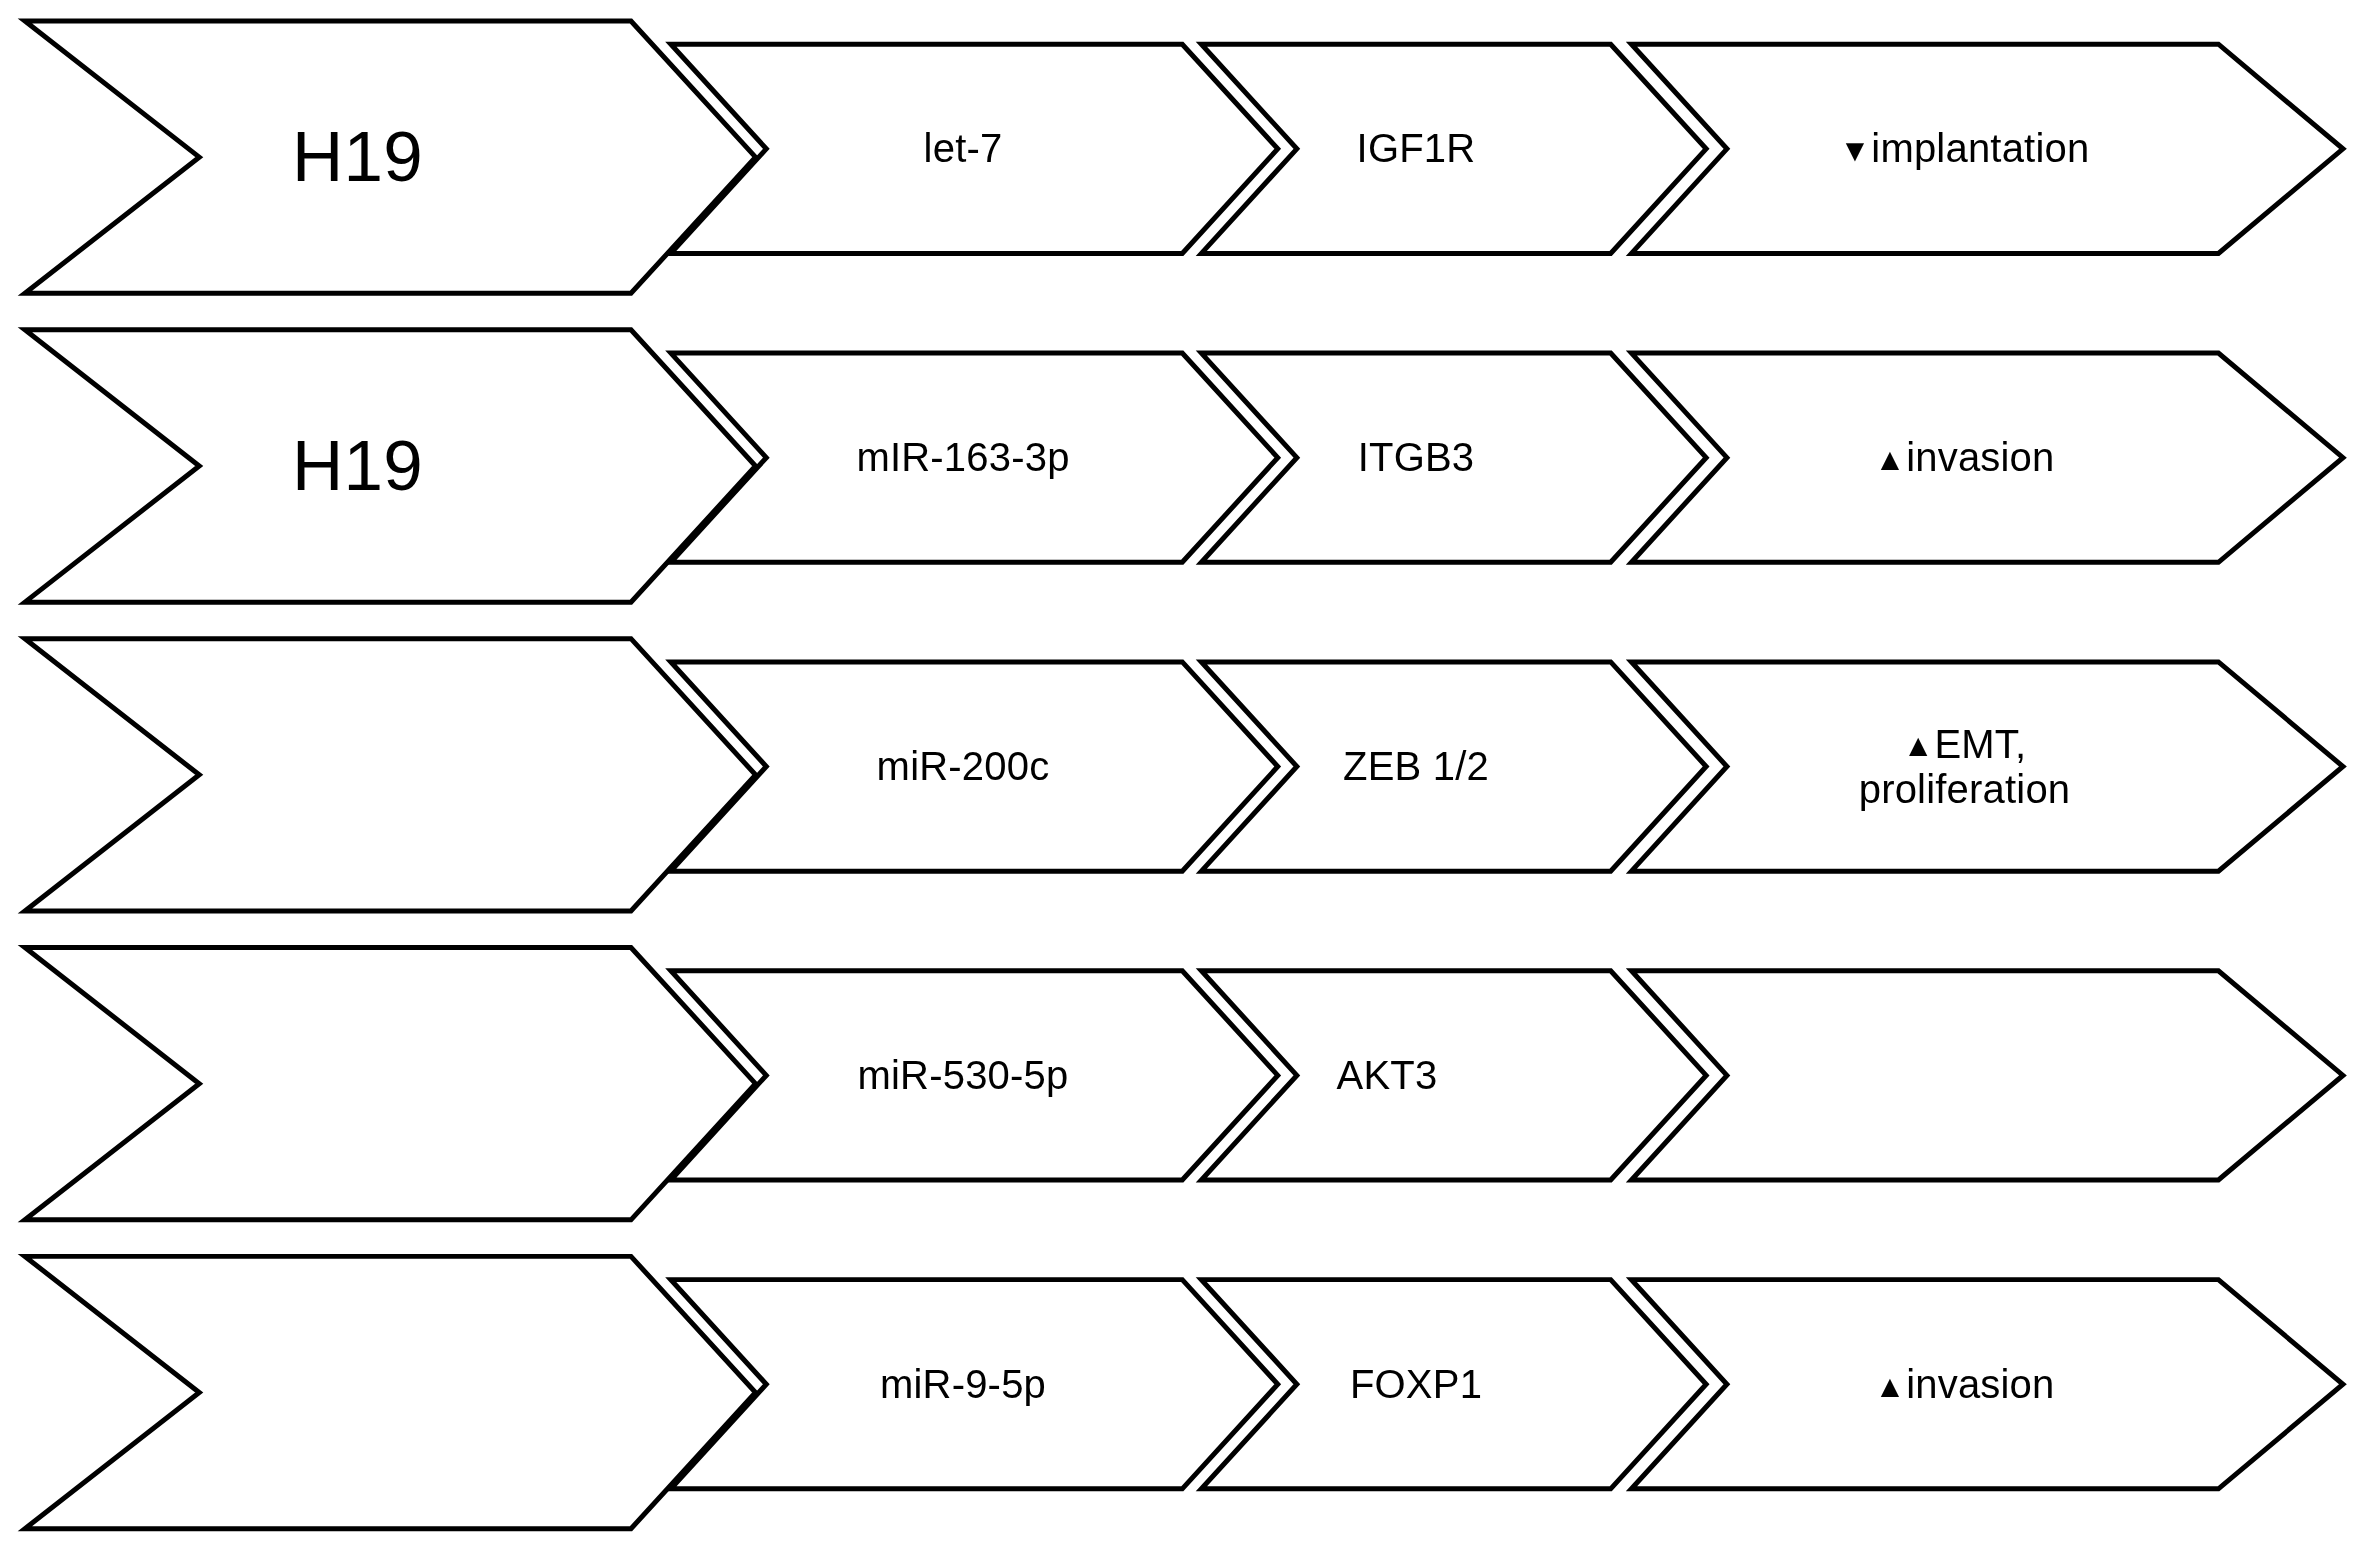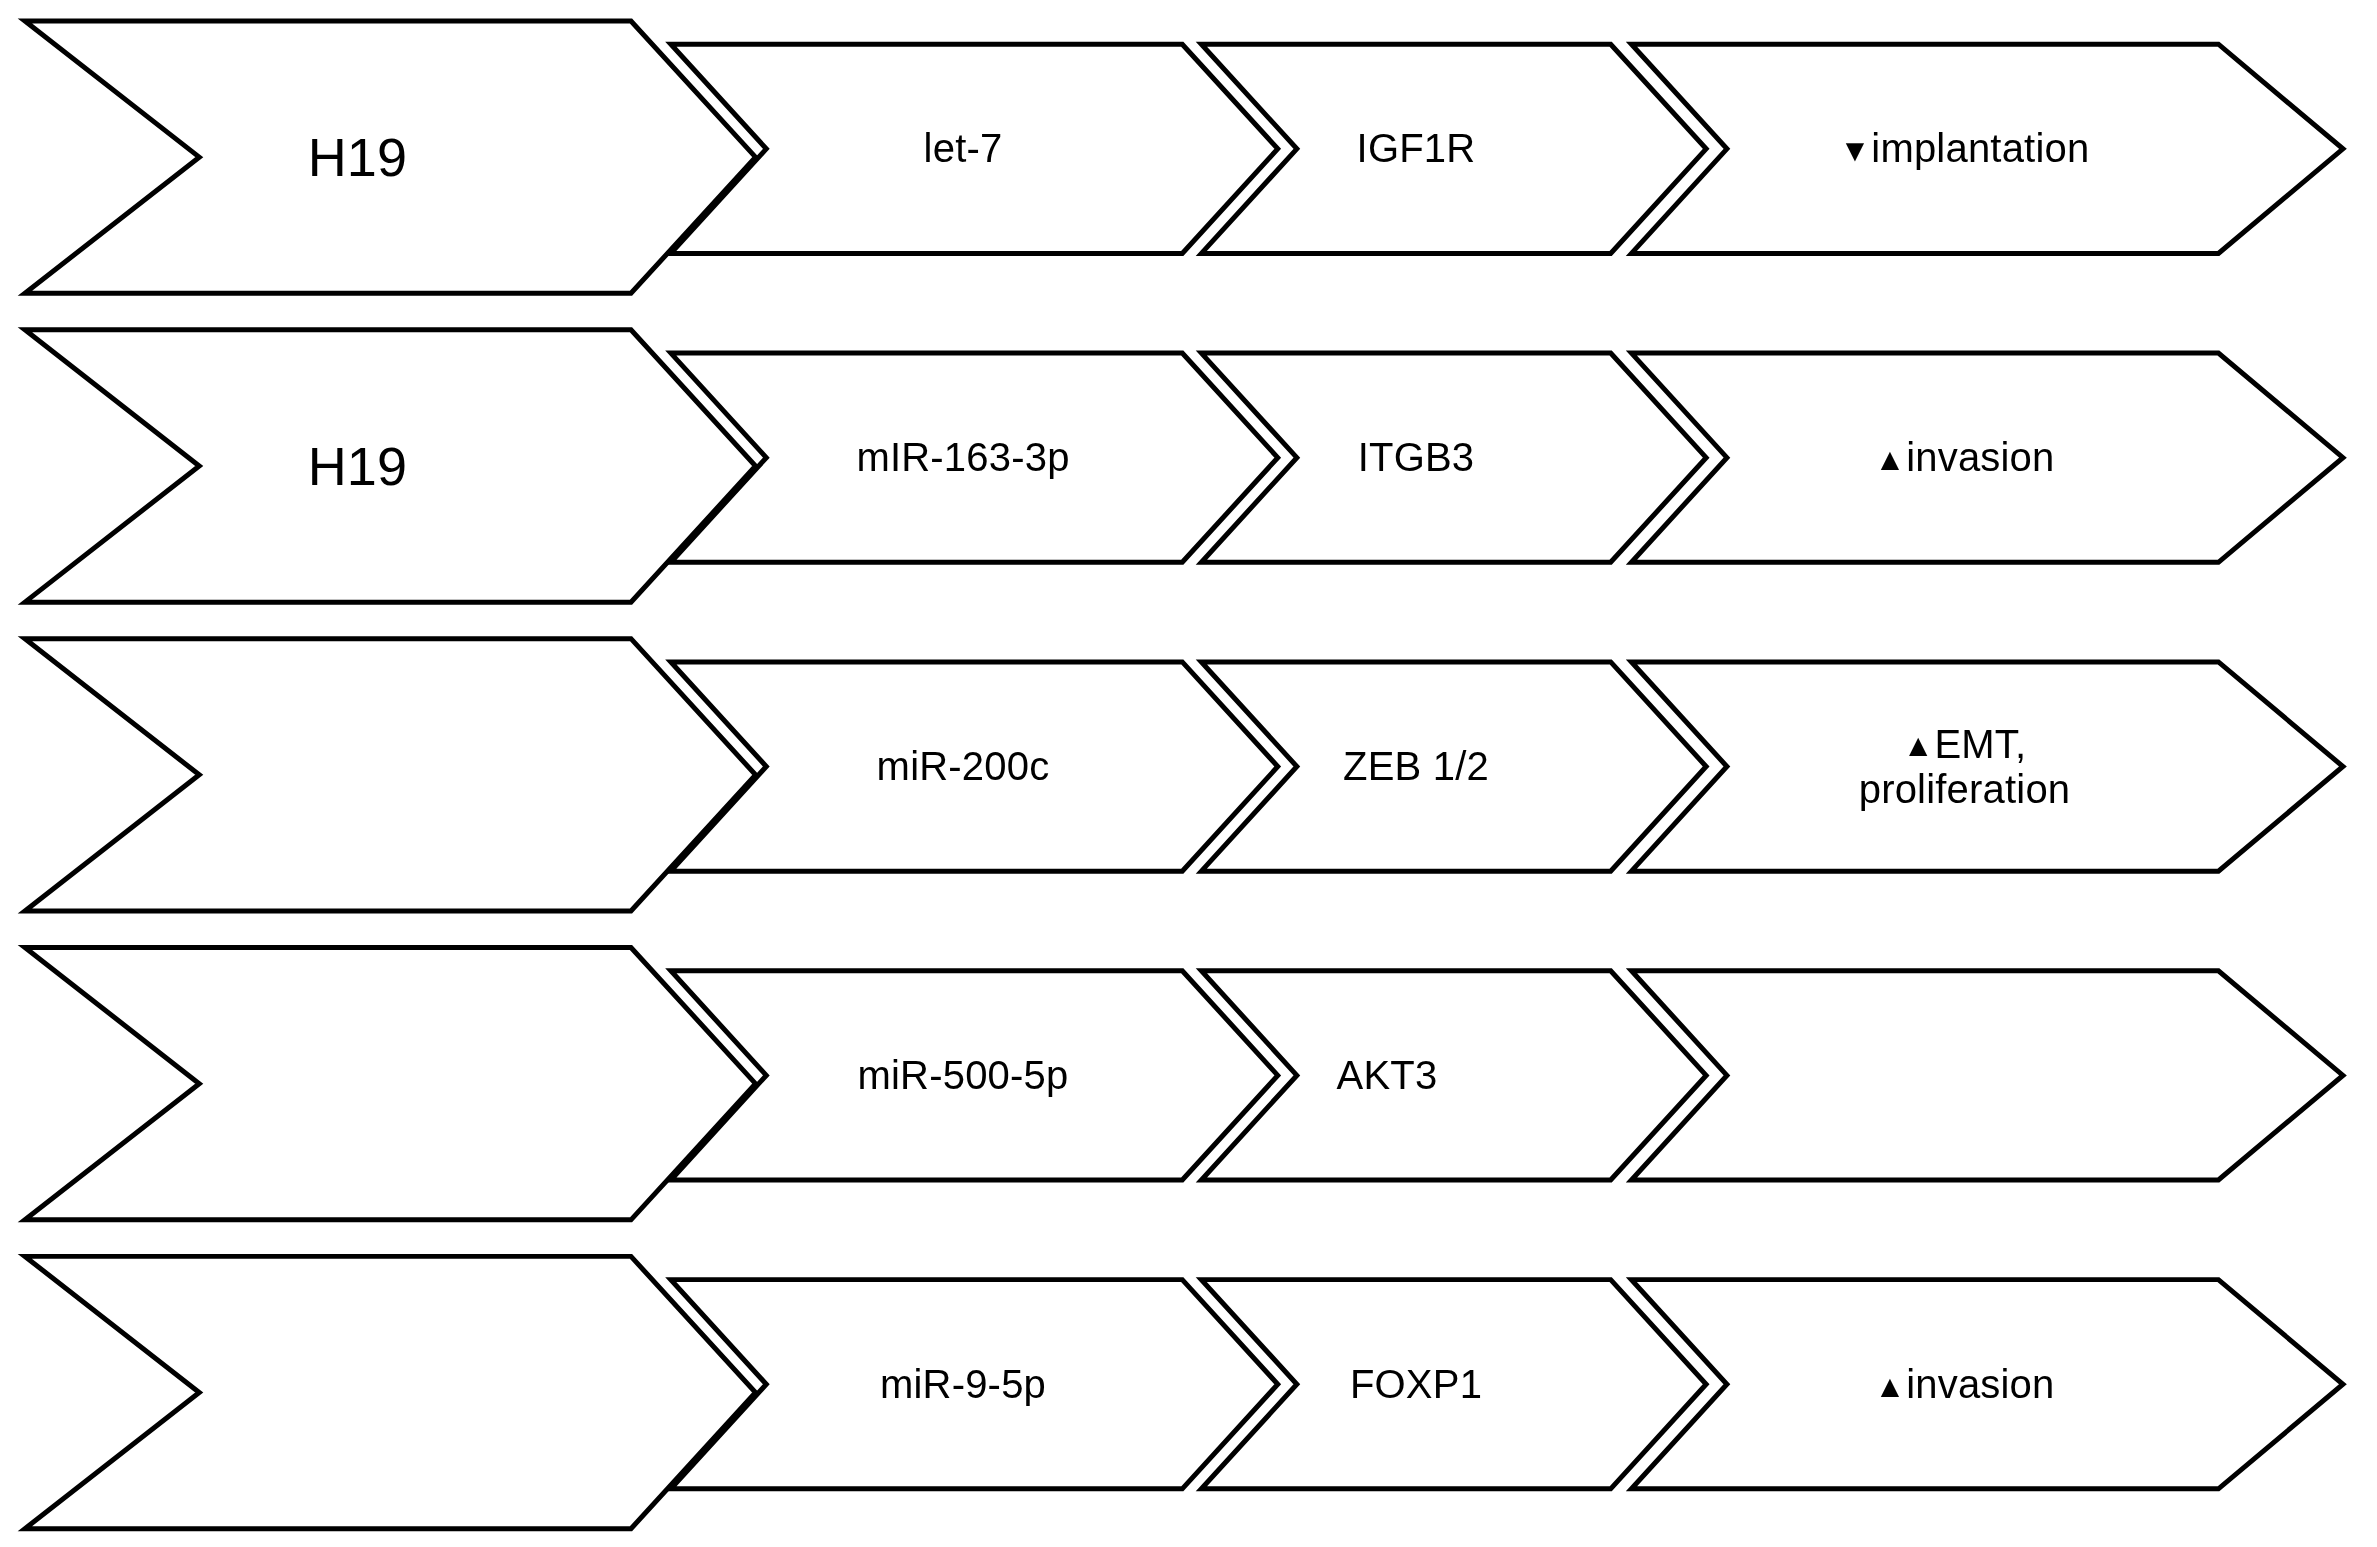--- a/index.html
+++ b/index.html
@@ -41,21 +41,21 @@
     display: flex;
     align-items: center;
     justify-content: center;
     text-align: center;
     line-height: 1.12;
     color: #000000;
     white-space: pre-line;
     letter-spacing: 0.2px;
   }
   .label.lnc {
-    font-size: 54px;
+    font-size: 71px;
   }
   .label.mir,
   .label.target,
   .label.effect {
     font-size: 40px;
   }
   .label .tri {
     font-size: 0.78em;
     line-height: 1;
     display: inline-block;
@@ -107,21 +107,21 @@
     <span><span class="tri">▲</span><span>invasion</span></span>
   </div>
 
   <div class="label mir" style="left:747px;  top:662px;  width:432px;  height:209px;">miR-200c</div>
   <div class="label target" style="left:1221px; top:662px;  width:390px;  height:209px;">ZEB 1/2</div>
   <div class="label effect" style="left:1657px; top:662px; width:615px; height:209px;">
     <span><span class="tri">▲</span><span>EMT,
 proliferation</span></span>
   </div>
 
-  <div class="label mir" style="left:747px;  top:971px; width:432px;  height:209px;">miR-500-5p</div>
+  <div class="label mir" style="left:747px;  top:971px; width:432px;  height:209px;">miR-530-5p</div>
   <div class="label target" style="left:1192px; top:971px; width:390px;  height:209px;">AKT3</div>
 
   <div class="label mir" style="left:747px;  top:1280px; width:432px;  height:209px;">miR-9-5p</div>
   <div class="label target" style="left:1221px; top:1280px; width:390px;  height:209px;">FOXP1</div>
   <div class="label effect" style="left:1657px; top:1280px; width:615px; height:209px;">
     <span><span class="tri">▲</span><span>invasion</span></span>
   </div>
 
 </div>
 

